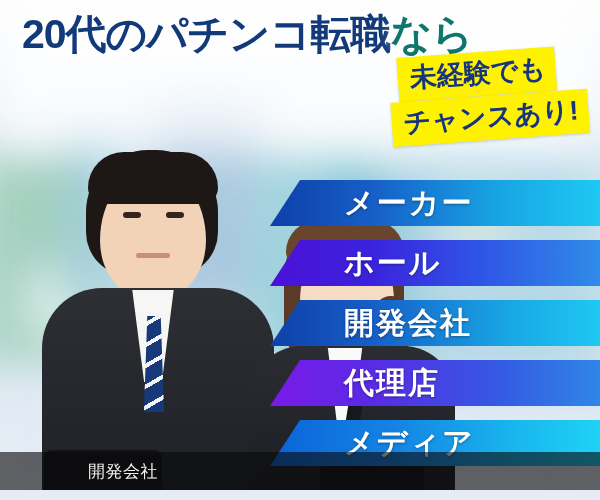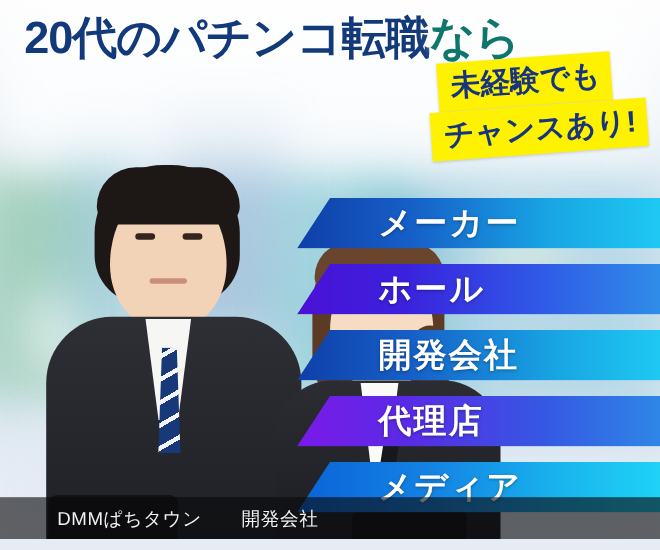--- a/index.html
+++ b/index.html
@@ -180,20 +180,19 @@
     </div>
     <div class="row row-4">
       <span>代理店</span>
     </div>
     <div class="row row-5">
       <span>メディア</span>
     </div>
   </div>
 
   <div class="caption">
-    <span>DMMぱちタウン</span>
     <span class="gap"></span>
     <span class="gap"></span>
     <span>開発会社</span>
   </div>
   <div class="bottom-strip"></div>
 
 </div>
 
 </body></html>

